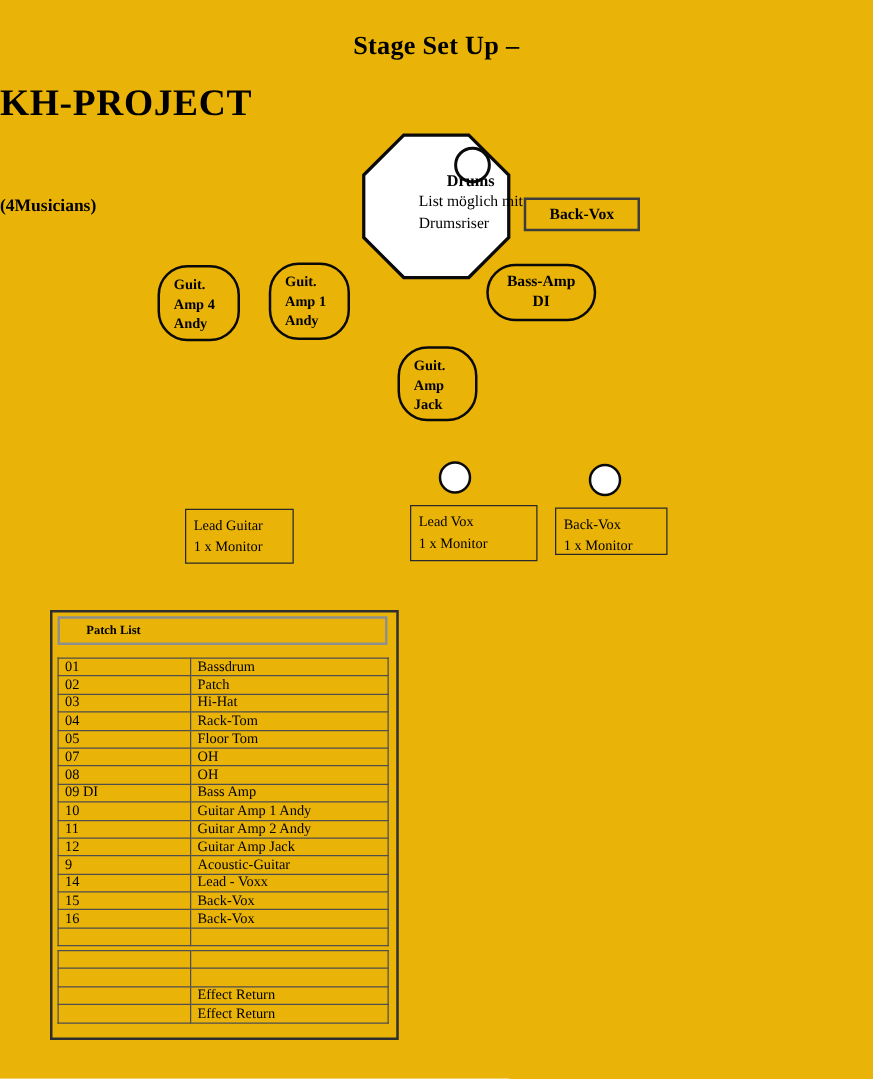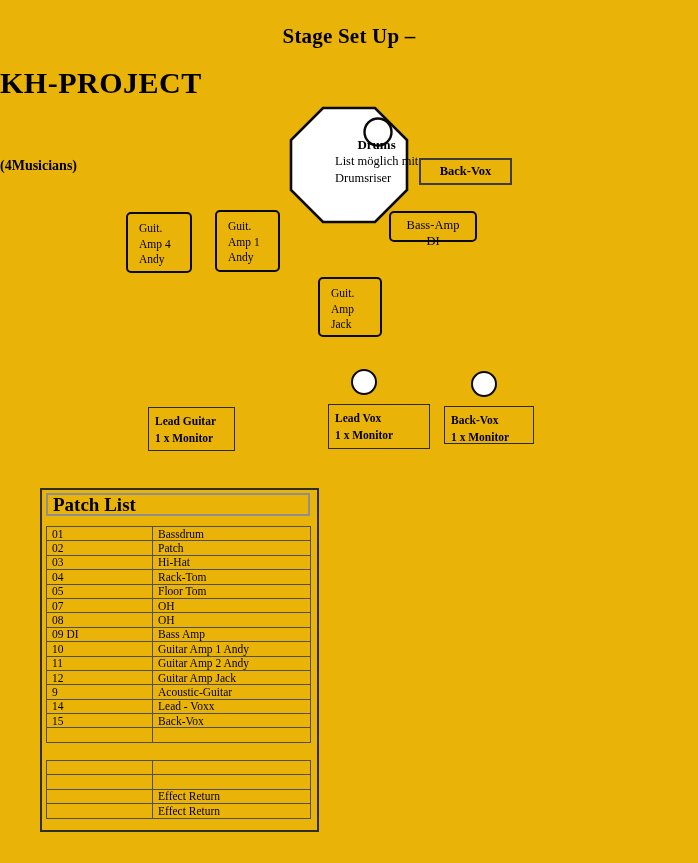--- a/index.html
+++ b/index.html
@@ -45,61 +45,61 @@
   }
   .backvox-box {
     left: 419px; top: 158px; width: 93px; height: 27px;
     border: 2px solid #3d3d3d;
     box-sizing: border-box;
     text-align: center;
     font-weight: bold; font-size: 12.5px; line-height: 22px;
   }
   .round-box {
     border: 2.5px solid #0a0a0a;
-    border-radius: 5px;
-    box-sizing: border-box;
-    font-weight: normal; font-size: 11.5px; line-height: 15.5px;
+    border-radius: 24px;
+    box-sizing: border-box;
+    font-weight: bold; font-size: 11.5px; line-height: 15.5px;
     padding: 7px 0 0 11px;
   }
   .guit-amp2 { left: 126px; top: 212px; width: 66px; height: 61px; }
   .guit-amp1 { left: 215px; top: 210px; width: 65px; height: 62px; }
   .guit-jack { left: 318px; top: 277px; width: 64px; height: 60px; }
   .bass-amp  {
-    left: 389px; top: 211px; width: 88px; height: 31px;
+    left: 389px; top: 211px; width: 88px; height: 46px;
     text-align: center; padding: 5px 0 0 0; font-size: 12.5px;
   }
   .mic-circle {
     width: 26px; height: 26px;
     border: 2.5px solid #0a0a0a; border-radius: 50%;
     box-sizing: border-box; background: #fff;
   }
   .mic1 { left: 351px; top: 369px; }
   .mic2 { left: 471px; top: 371px; }
   .monitor-box {
     border: 1.5px solid #2a2a2a;
     box-sizing: border-box;
-    font-weight: bold; font-size: 11.5px; line-height: 16.5px;
+    font-weight: normal; font-size: 11.5px; line-height: 16.5px;
     padding: 5px 0 0 6px;
   }
   .mon-leadguit { left: 148px; top: 407px; width: 87px; height: 44px; }
   .mon-leadvox  { left: 328px; top: 404px; width: 102px; height: 45px; }
   .mon-backvox  { left: 444px; top: 406px; width: 90px; height: 38px; }
 
   
   .patch-container {
     left: 40px; top: 488px; width: 279px; height: 344px;
     border: 2px solid #2e2e2e;
     box-sizing: border-box;
   }
   .patch-title-box {
     position: absolute; left: 4px; top: 3px; width: 264px; height: 23px;
     border: 2px solid #8f8f8f;
     box-sizing: border-box;
-    font-weight: bold; font-size: 19px; line-height: 19px;
-    padding-left: 5px;
+    font-weight: bold; font-size: 10px; line-height: 19px;
+    padding-left: 21px;
   }
   table.patch {
     position: absolute; left: 4px;
     border-collapse: collapse;
     width: 262px;
     table-layout: fixed;
   }
   table.patch-main { top: 36px; }
   table.patch-extra { top: 270px; }
   table.patch td {
@@ -231,20 +231,24 @@
           </tr>
           <tr>
             <td class="col-ch">14</td>
             <td class="col-name">Lead - Voxx</td>
           </tr>
           <tr>
             <td class="col-ch">15</td>
             <td class="col-name">Back-Vox</td>
           </tr>
           <tr>
+            <td class="col-ch">16</td>
+            <td class="col-name">Back-Vox</td>
+          </tr>
+          <tr>
             <td class="col-ch"></td>
             <td class="col-name"></td>
           </tr>
         </tbody>
     </table>
     <table class="patch patch-extra">
       <tbody>
           <tr>
             <td class="col-ch"></td>
             <td class="col-name"></td>

